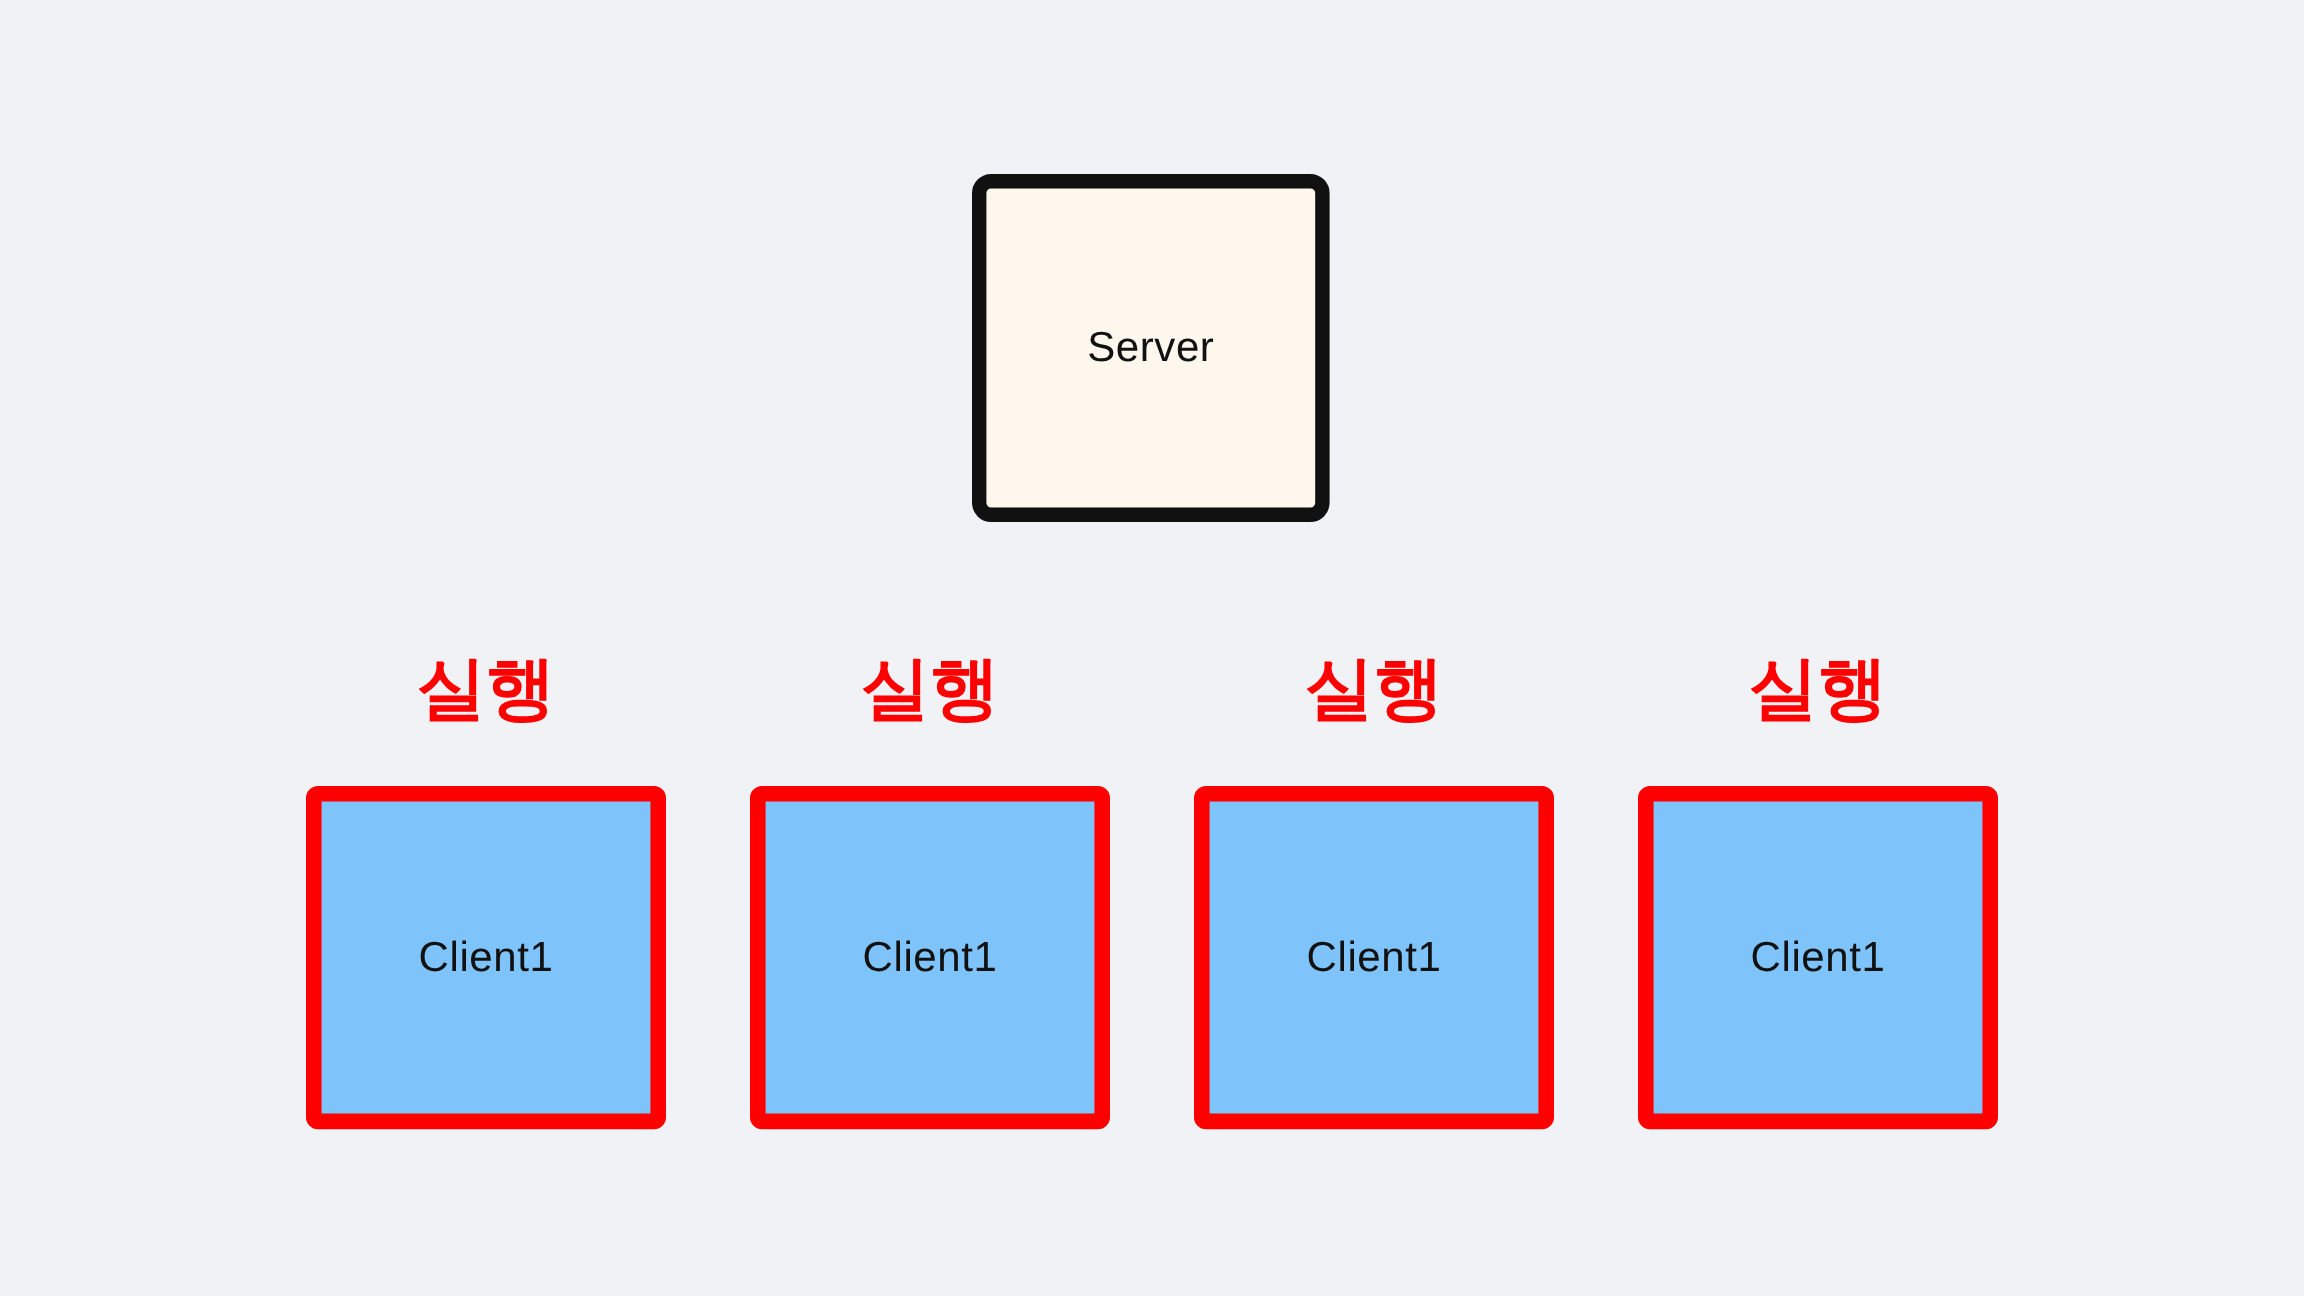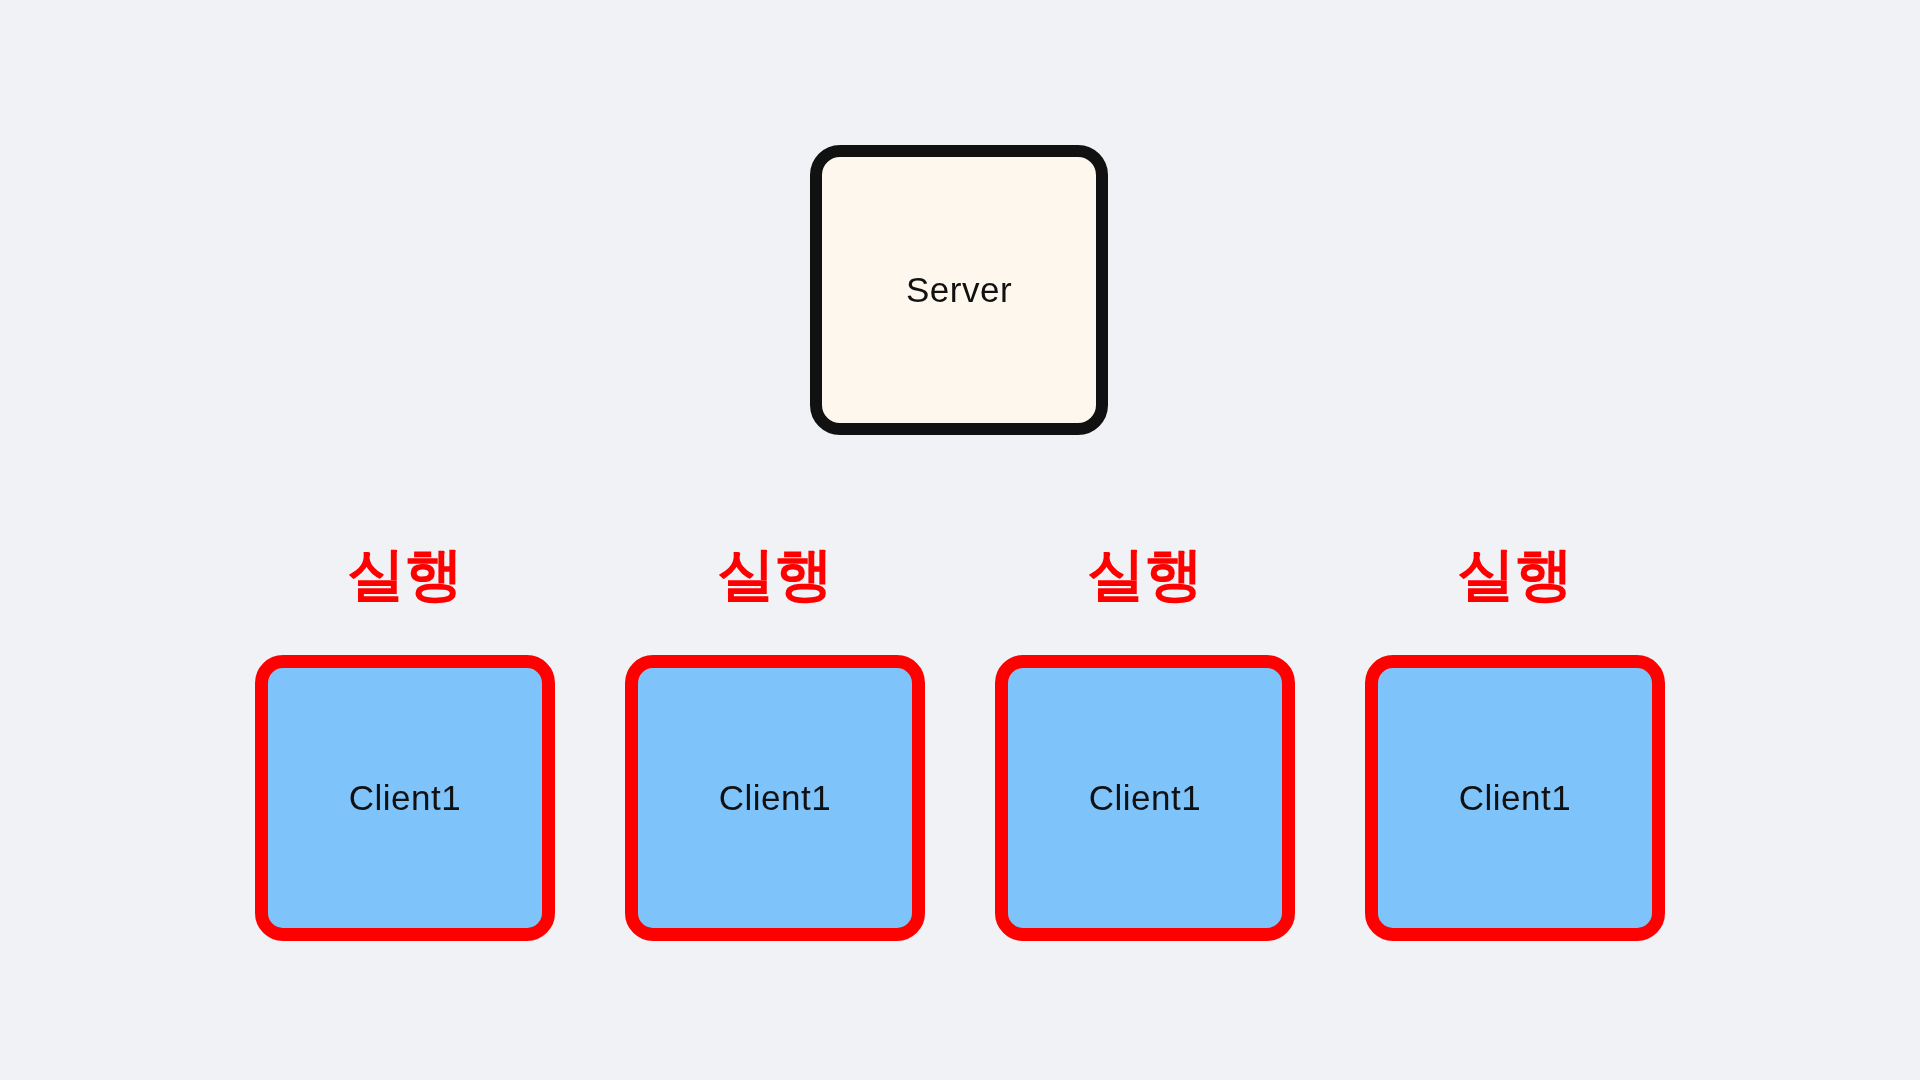--- a/index.html
+++ b/index.html
@@ -21,21 +21,21 @@
   }
   .server-node{
     position:absolute;
     left:810px;
     top:145px;
     width:298px;
     height:290px;
     box-sizing:border-box;
     background:var(--server-fill);
     border:12px solid var(--ink);
-    border-radius:30px;
+    border-radius:16px;
     display:flex;
     align-items:center;
     justify-content:center;
   }
   .node-label{
     font-size:35px;
     color:var(--ink);
     letter-spacing:0.5px;
   }
   .clients-row{
@@ -62,21 +62,21 @@
     text-align:center;
     margin-top:12px;
   }
   .client-node{
     margin-top:45px;
     width:300px;
     height:286px;
     box-sizing:border-box;
     background:var(--client-fill);
     border:13px solid var(--red);
-    border-radius:28px;
+    border-radius:10px;
     display:flex;
     align-items:center;
     justify-content:center;
   }
 </style>
 </head>
 <body>
 
 <div class="canvas">
 

